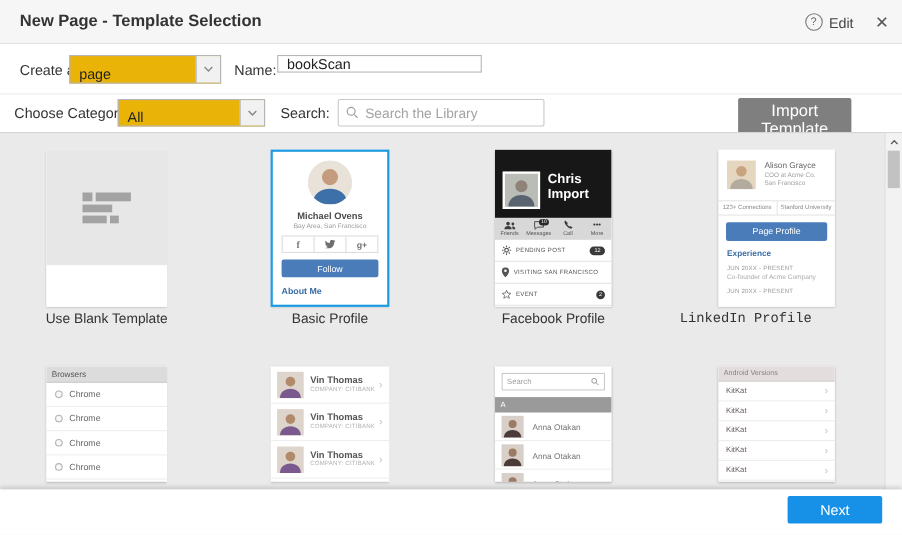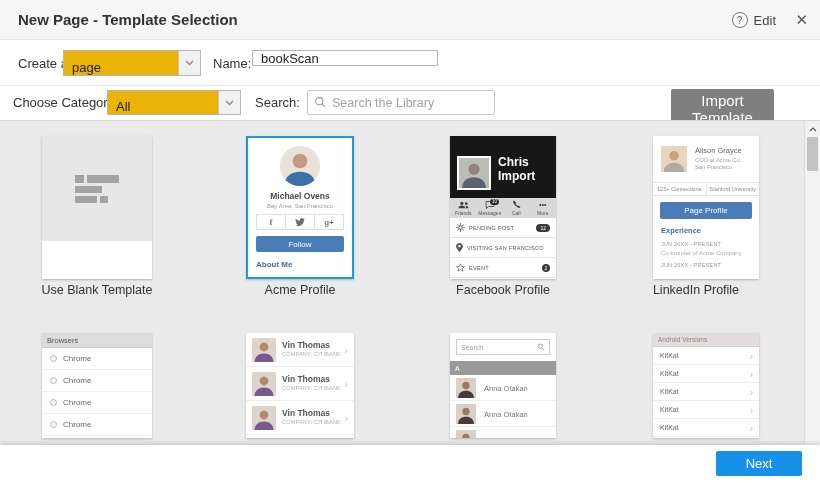--- a/index.html
+++ b/index.html
@@ -317,23 +317,23 @@
         <span class="cell">Stanford University</span>
       </div>
       <div class="li-edit">Page Profile</div>
       <div class="li-exp">Experience</div>
       <div class="li-date">JUN 20XX - PRESENT</div>
       <div class="li-role">Co-founder of Acme Company</div>
       <div class="li-date">JUN 20XX - PRESENT</div>
     </div>
 
     <div class="tlabel" style="left:17px;">Use Blank Template</div>
-    <div class="tlabel" style="left:220px;">Acme Profile</div>
+    <div class="tlabel" style="left:220px;">Basic Profile</div>
     <div class="tlabel" style="left:423px;">Facebook Profile</div>
-    <div class="tlabel" style="left:616px;">LinkedIn Profile</div>
+    <div class="tlabel" style="left:598px;font-family:Liberation Mono, monospace;">LinkedIn Profile</div>
 
     <div class="card r2 c1">
       <div class="bw-hdr">Browsers</div>
       <div class="bw-row">
           <span class="radio"></span>
           <span class="blbl">Chrome</span>
         </div>
       <div class="bw-row">
           <span class="radio"></span>
           <span class="blbl">Chrome</span>

